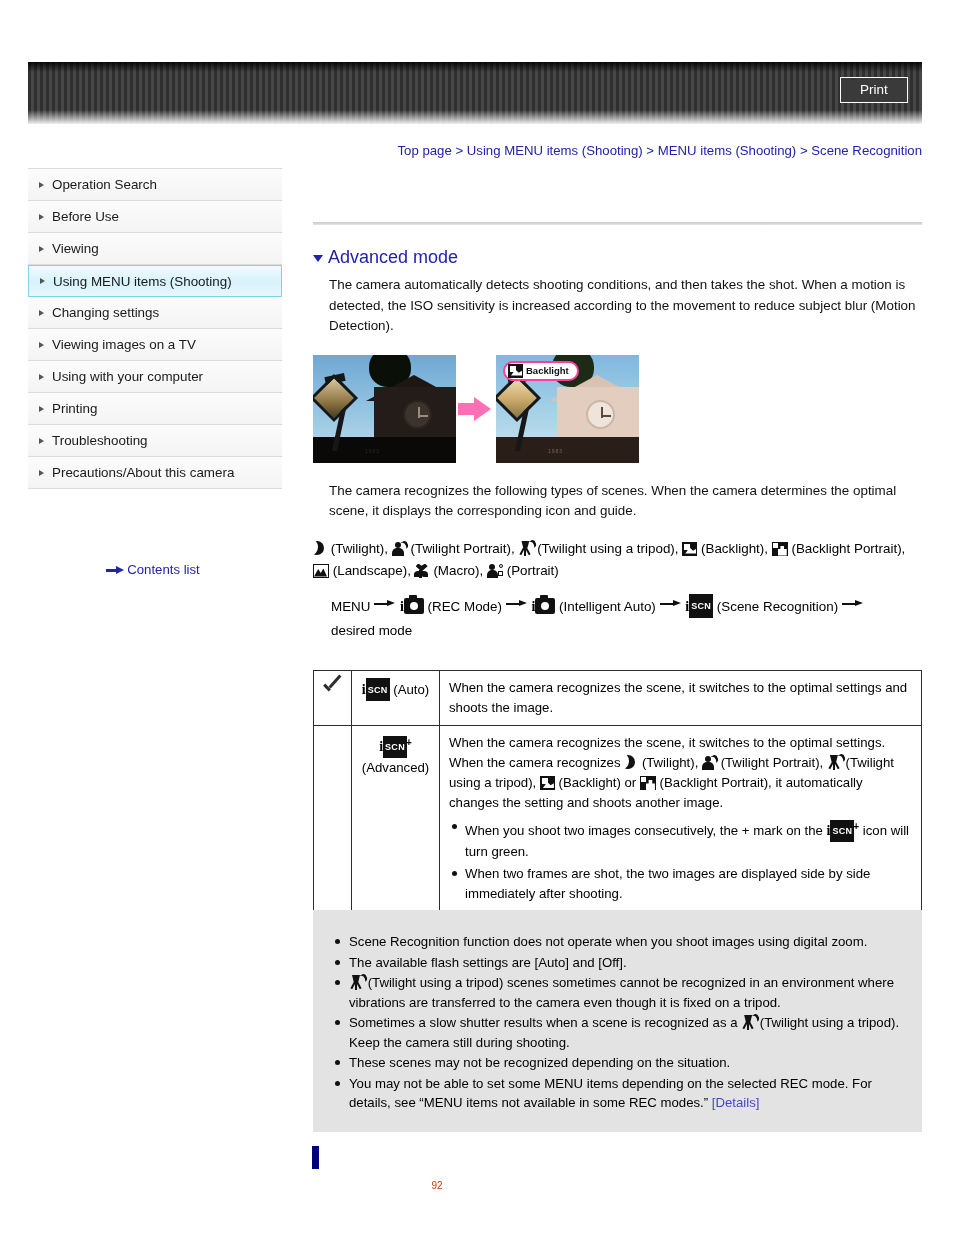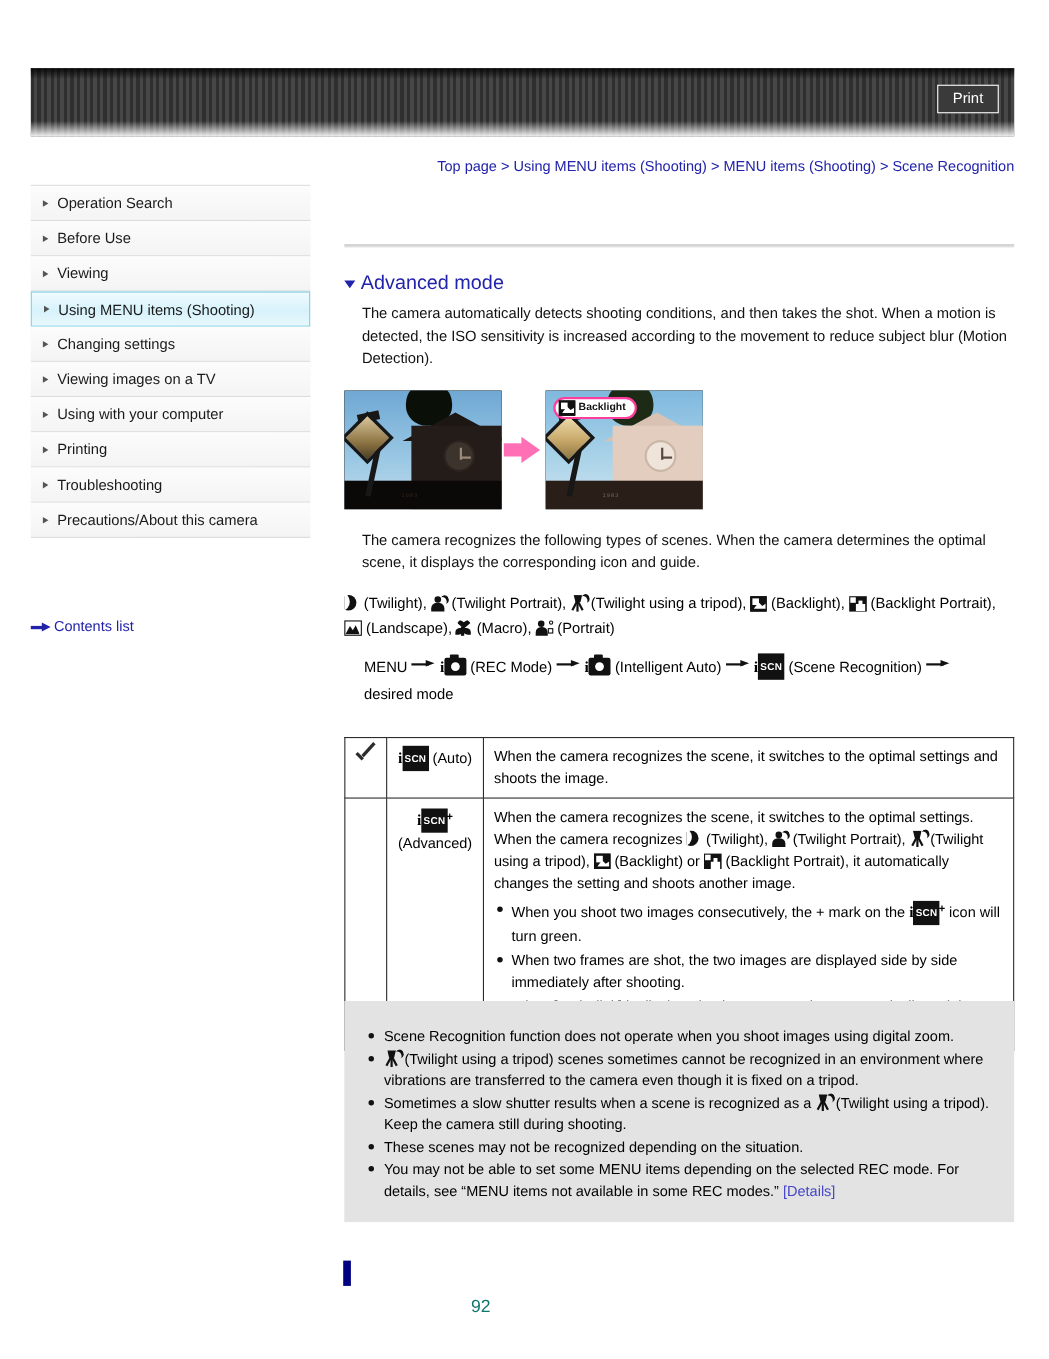--- a/index.html
+++ b/index.html
@@ -17,21 +17,21 @@
   .header-bar{
     position:absolute; left:28px; top:62px; width:894px; height:62px;
     background:
       linear-gradient(to bottom, rgba(0,0,0,0.85) 0px, rgba(0,0,0,0.0) 10px,
                       rgba(0,0,0,0.0) 48px, rgba(255,255,255,0.92) 62px),
       repeating-linear-gradient(to right,
         #2f2f2f 0px, #2f2f2f 3px, #474747 3px, #474747 6px);
   }
   .print-btn{
     position:absolute; right:14px; top:15px;
-    width:56px; height:26px;
+    width:68px; height:26px;
     border:1px solid #ffffff;
     background:#3a3a3a;
     color:#ffffff;
     font-size:13.5px;
     line-height:24px;
     text-align:center;
     cursor:pointer;
     font-family:"Liberation Sans", sans-serif;
   }
 
@@ -70,21 +70,21 @@
     border-top:3.6px solid transparent;
     border-bottom:3.6px solid transparent;
   }
   .nav-item.active{
     background:linear-gradient(to bottom,#f0fbff 0%,#d7f2fb 55%,#e8f8fd 100%);
     border:1px solid #7fd3e8;
     border-bottom:1px solid #7fd3e8;
   }
   .contents-list{
     position:absolute; left:28px; top:562px; width:254px;
-    text-align:left; padding-right:4px;
+    text-align:center; padding-right:4px;
     font-size:13.2px; color:#2222aa; cursor:pointer;
   }
   .arrow-r{
     display:inline-block; vertical-align:middle;
     width:18px; height:9px; position:relative; margin-right:3px;
   }
   .arrow-r:before{
     content:""; position:absolute; left:0; top:3px;
     width:12px; height:3px; background:#2222aa;
   }
@@ -456,21 +456,21 @@
     width:5px;height:5px;border-radius:50%;background:#111;
   }
 
   
   .left-marker{
     position:absolute; left:312px; top:1146px;
     width:7px; height:23px; background:#000080;
   }
   .pageno{
     position:absolute; left:0; top:1180px; width:874px;
-    text-align:center; font-size:16px; color:#0f766e;
+    text-align:center; font-size:10px; color:#c2410c;
   }
 </style>
 </head>
 <body>
 
 <div class="header-bar">
   <div class="print-btn">Print</div>
 </div>
 
 <div class="breadcrumb">
@@ -666,20 +666,23 @@
   </tbody>
     </table>
 </div>
 
 <div class="notes">
   <ul>
     <li>
       <span>Scene Recognition function does not operate when you shoot images using digital zoom.</span>
     </li>
     <li>
+      <span>The available flash settings are [Auto] and [Off].</span>
+    </li>
+    <li>
       <span class="ic ic-tripod"><i class="hd"></i><i class="l1"></i><i class="l2"></i><i class="l3"></i><i class="mn"></i></span>
       <span>(Twilight using a tripod) scenes sometimes cannot be recognized in an environment where vibrations are transferred to the camera even though it is fixed on a tripod.</span>
     </li>
     <li>
       <span>Sometimes a slow shutter results when a scene is recognized as a</span>
       <span class="ic ic-tripod"><i class="hd"></i><i class="l1"></i><i class="l2"></i><i class="l3"></i><i class="mn"></i></span>
       <span>(Twilight using a tripod). Keep the camera still during shooting.</span>
     </li>
     <li>
       <span>These scenes may not be recognized depending on the situation.</span>

